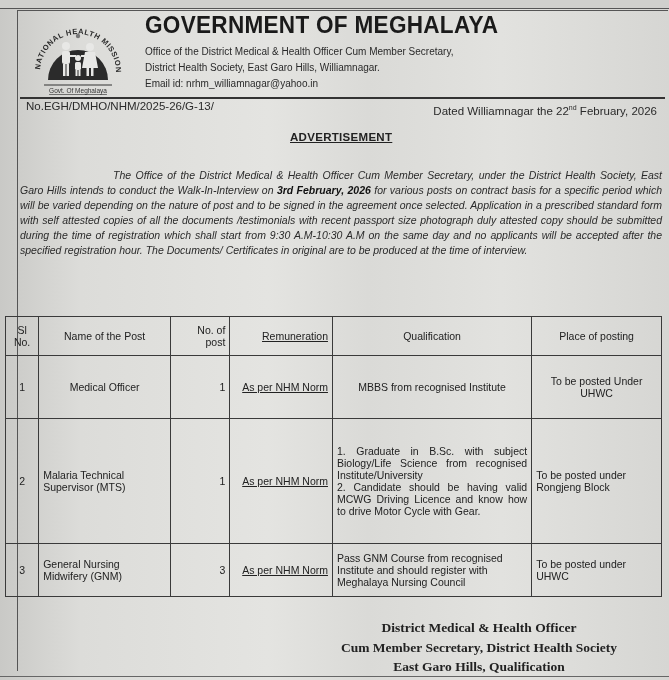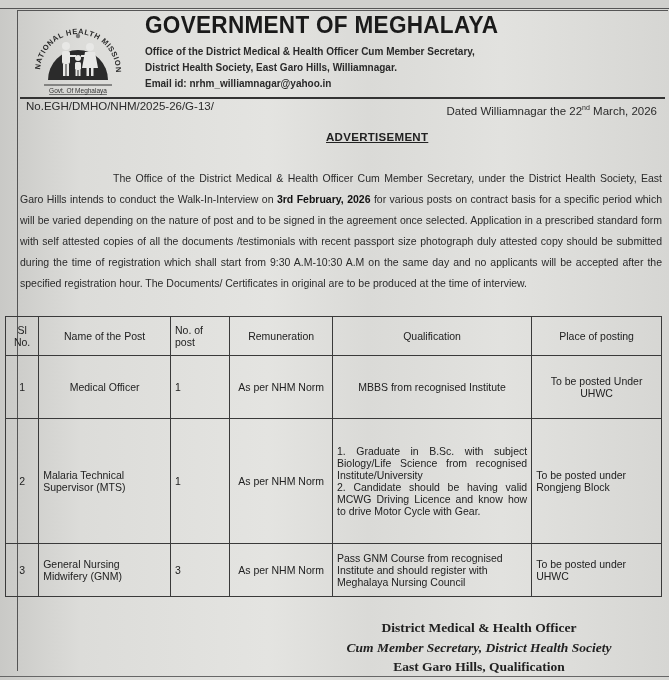--- a/index.html
+++ b/index.html
@@ -5,46 +5,46 @@
   html, body { margin:0; padding:0; }
   body {
     width:669px; height:680px; overflow:hidden;
     background: linear-gradient(90deg,#c9c9c6 0%,#dcdcd9 12%,#e4e4e1 40%,#dadad7 55%,#e2e2df 75%,#d6d6d3 100%);
     font-family:"Liberation Sans", sans-serif; color:#1c1c1c; position:relative;
   }
   .top-strip { position:absolute; left:0; top:0; width:669px; height:8px; background:#d0d0cd; border-bottom:1px solid #555; }
   .frame { position:absolute; left:17px; top:10px; width:650px; height:660px; border-left:1px solid #555; border-top:1px solid #555; }
   .logo { position:absolute; left:30px; top:14px; width:96px; height:86px; }
   .gov-title { position:absolute; left:145px; top:12px; font-size:23px; font-weight:bold; letter-spacing:0.3px; color:#1a1a1a; transform:scaleX(0.98); transform-origin:left; }
-  .sub { position:absolute; left:145px; font-size:10px; font-weight:bold; color:#2a2a2a; }
+  .sub { position:absolute; left:145px; font-size:10px; font-weight:normal; color:#2a2a2a; }
   .sub1 { top:46px; } .sub2 { top:62px; } .sub3 { top:78px; }
   .rule { position:absolute; left:20px; top:97px; width:645px; height:2px; background:#333; }
   .refno { position:absolute; left:26px; top:100px; font-size:11.5px; color:#2a2a2a; }
   .dated { position:absolute; right:12px; top:104px; font-size:11.5px; color:#2a2a2a; }
   .dated sup { font-size:7px; }
-  .adv { position:absolute; left:290px; top:131px; font-size:11.5px; font-weight:bold; text-decoration:underline; letter-spacing:0.3px; color:#222;margin-left:36px; }
-  .body-text { position:absolute; left:20px; top:168px; width:642px; font-size:10.5px; line-height:21px; text-align:justify; color:#2a2a2a; }
+  .adv { position:absolute; left:290px; top:131px; font-size:11.5px; font-weight:bold; text-decoration:underline; letter-spacing:0.3px; color:#222; }
+  .body-text { position:absolute; left:20px; top:168px; width:642px; font-size:10.5px; line-height:15px; text-align:justify; color:#2a2a2a;font-style:italic; }
   .body-text b { color:#111; }
   .body-text .indent { display:inline-block; width:93px; }
   table.posts { position:absolute; left:5px; top:316px; width:657px; border-collapse:collapse; font-size:10.5px; color:#222; }
   table.posts th, table.posts td { border:1.5px solid #3a3a3a; padding:2px 4px; vertical-align:middle; }
   table.posts th { font-weight:normal; height:34px; }
   .c-sl { width:24px; text-align:center; }
   .c-name { width:122px; }
-  .c-no { width:50px; text-align:left; }
-  .c-rem { width:93px; text-align:center; }
+  .c-no { width:50px; text-align:right; }
+  .c-rem { width:93px; text-align:right;text-decoration:underline; }
   .c-qual { width:189px; }
   .c-place { width:120px; }
   td.left { text-align:left; }
   td.justify { text-align:justify; }
   tr.r1 td { height:58px; }
   tr.r2 td { height:120px; }
   tr.r3 td { height:48px; }
   .sig { position:absolute; left:304px; width:350px; text-align:center; font-family:"Liberation Serif", serif; font-weight:bold; font-size:13.5px; color:#222; }
-  .sig1 { top:620px; } .sig2 { top:640px;font-style:italic; } .sig3 { top:659px; }
+  .sig1 { top:620px; } .sig2 { top:640px; } .sig3 { top:659px; }
   .bottom-rule { position:absolute; left:0; top:676px; width:669px; height:1px; background:#666; }
 </style>
 </head>
 <body>
 
 <div class="top-strip"></div>
 <div class="frame"></div>
 
 <div class="logo">
   <svg width="96" height="86" viewBox="0 0 96 86">
@@ -80,21 +80,21 @@
 
 <div class="gov-title">GOVERNMENT OF MEGHALAYA</div>
 <div class="sub sub1">Office of the District Medical &amp; Health Officer Cum Member Secretary,</div>
 <div class="sub sub2">District Health Society, East Garo Hills, Williamnagar.</div>
 <div class="sub sub3">Email id: nrhm_williamnagar@yahoo.in</div>
 
 <div class="rule"></div>
 
 <div class="refno">No.EGH/DMHO/NHM/2025-26/G-13/</div>
 <div class="dated">
-  <span>Dated Williamnagar the 22</span><sup>nd</sup><span> March, 2026</span>
+  <span>Dated Williamnagar the 22</span><sup>nd</sup><span> February, 2026</span>
 </div>
 
 <div class="adv">ADVERTISEMENT</div>
 
 <div class="body-text">
   <span class="indent"></span><span>The Office of the District Medical &amp; Health Officer Cum Member Secretary, under the District Health Society, East Garo Hills intends to conduct the Walk-In-Interview on </span><b>3rd February, 2026</b><span> for various posts on contract basis for a specific period which will be varied depending on the nature of post and to be signed in the agreement once selected. Application in a prescribed standard form with self attested copies of all the documents /testimonials with recent passport size photograph duly attested copy should be submitted during the time of registration which shall start from 9:30 A.M-10:30 A.M on the same day and no applicants will be accepted after the specified registration hour. The Documents/ Certificates in original are to be produced at the time of interview.</span>
 </div>
 
 <table class="posts">
   <thead>

